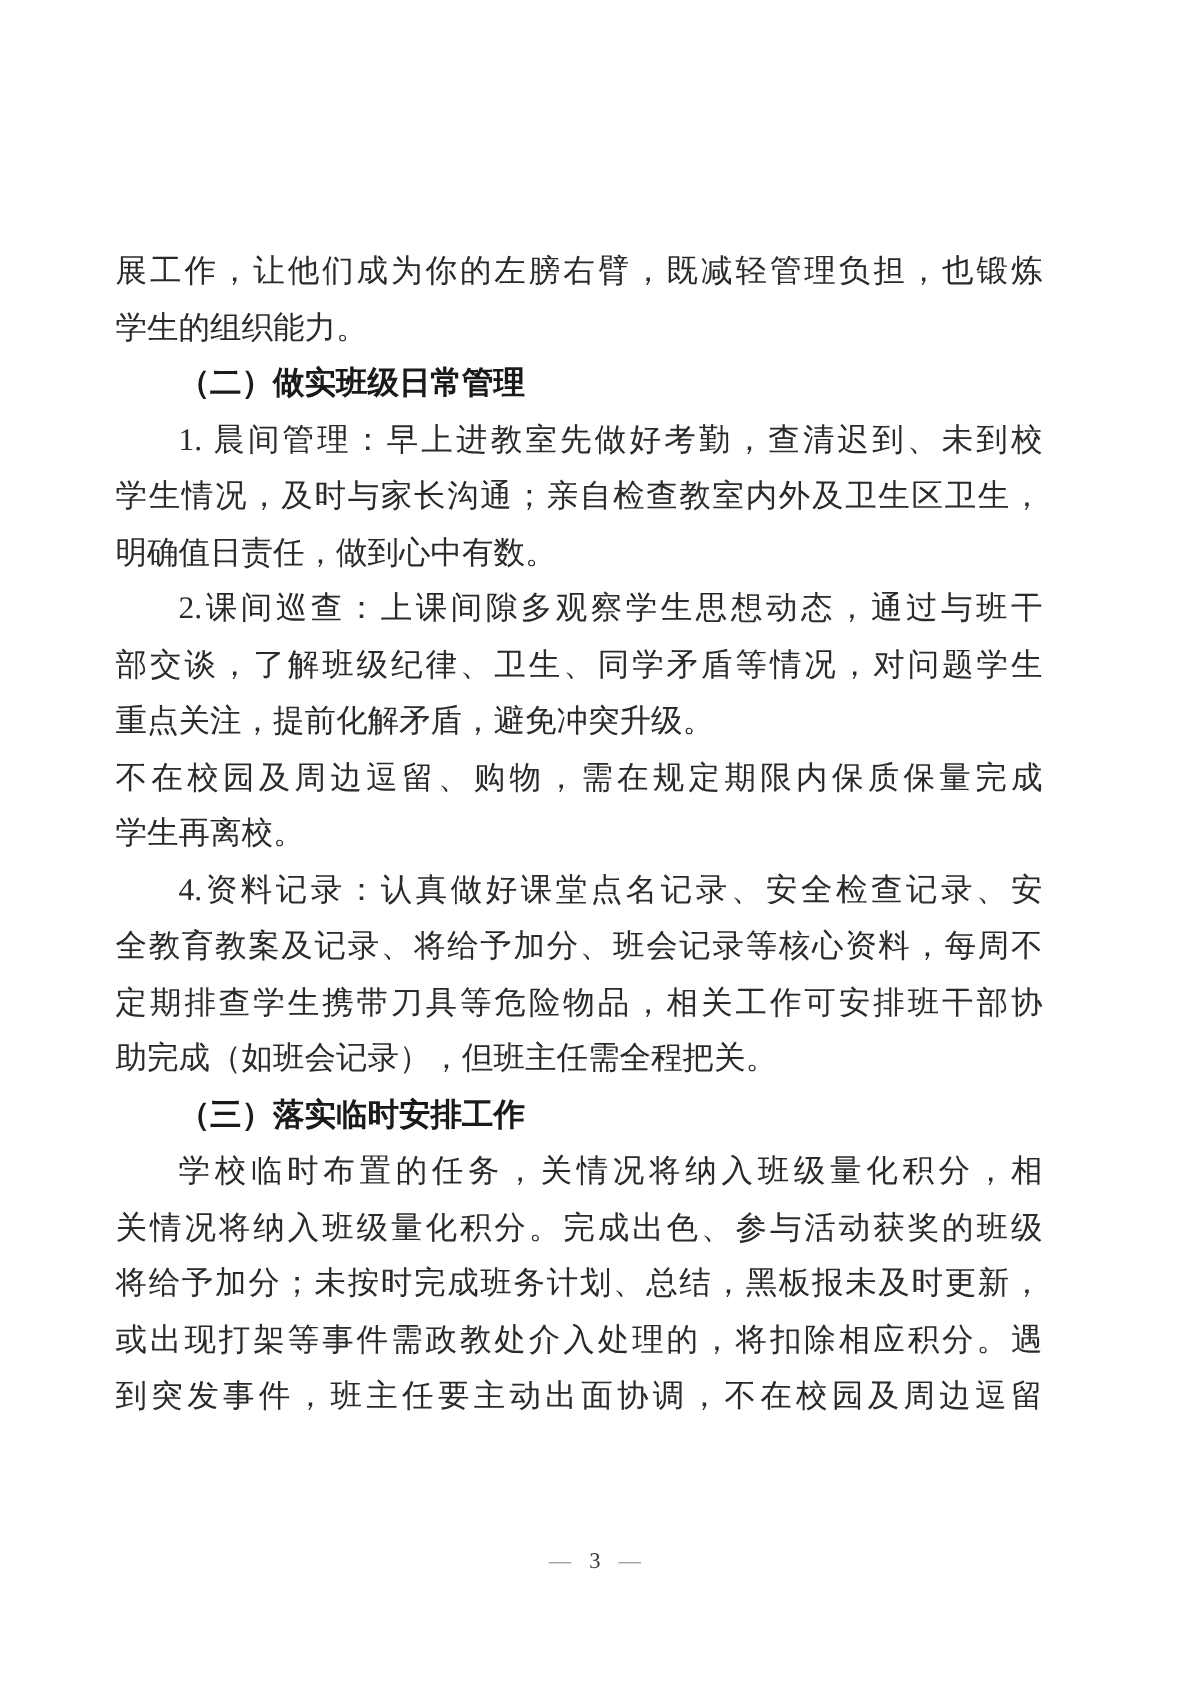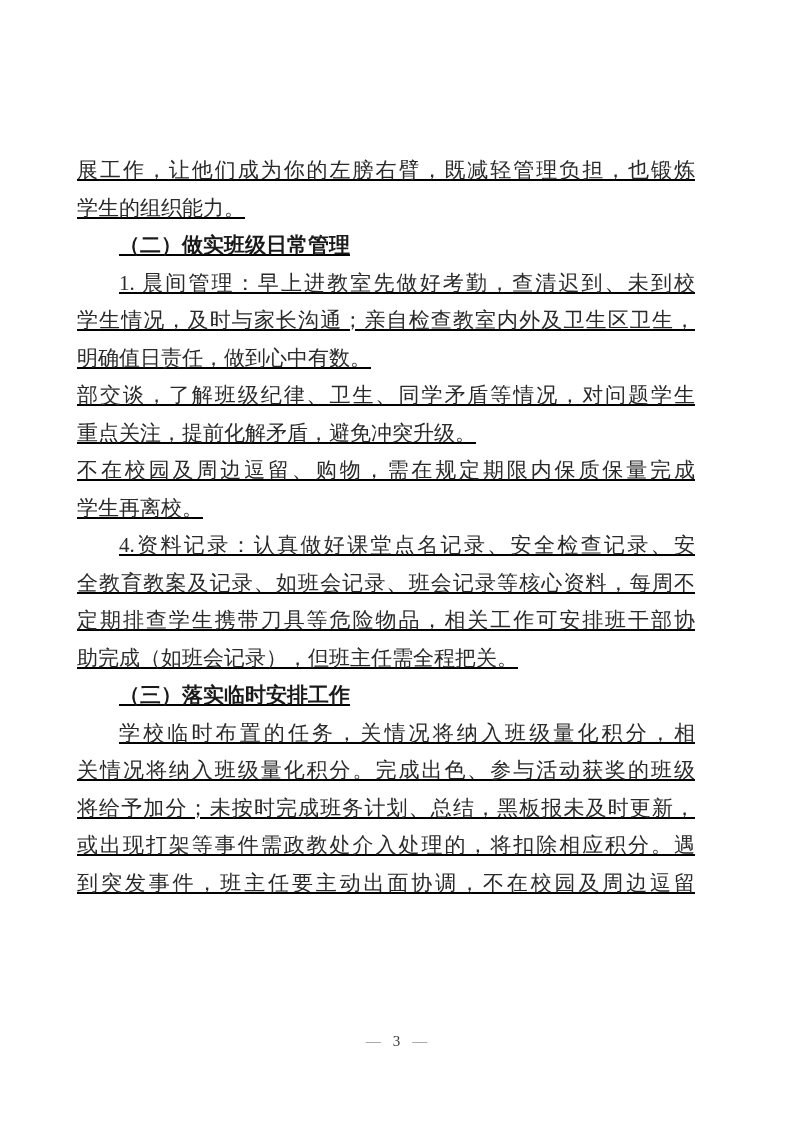--- a/index.html
+++ b/index.html
@@ -7,23 +7,22 @@
     width: 793px;
     height: 1122px;
     background: #ffffff;
     position: relative;
     overflow: hidden;
     font-family: "Liberation Serif", "DejaVu Serif", serif;
   }
   .doc-body {
     position: absolute;
     left: 77px;
-    top: 152px;
+    top: 162px;
     width: 618px;
-    text-decoration: underline;
   }
   .line {
     font-size: 21px;
     line-height: 37.5px;
     height: 37.5px;
     color: #2a2a2a;
     white-space: nowrap;
     font-weight: 400;
   }
   .line.justify {
@@ -60,26 +59,27 @@
 </head>
 <body>
 
 <div class="doc-body" id="doc-body">
     <div class="line justify">展工作，让他们成为你的左膀右臂，既减轻管理负担，也锻炼</div>
     <div class="line">学生的组织能力。</div>
     <div class="line indent heading">（二）做实班级日常管理</div>
     <div class="line justify indent">1. 晨间管理：早上进教室先做好考勤，查清迟到、未到校</div>
     <div class="line justify">学生情况，及时与家长沟通；亲自检查教室内外及卫生区卫生，</div>
     <div class="line">明确值日责任，做到心中有数。</div>
+    <div class="line justify indent">2.课间巡查：上课间隙多观察学生思想动态，通过与班干</div>
     <div class="line justify">部交谈，了解班级纪律、卫生、同学矛盾等情况，对问题学生</div>
     <div class="line">重点关注，提前化解矛盾，避免冲突升级。</div>
     <div class="line justify">不在校园及周边逗留、购物，需在规定期限内保质保量完成</div>
     <div class="line">学生再离校。</div>
     <div class="line justify indent">4.资料记录：认真做好课堂点名记录、安全检查记录、安</div>
-    <div class="line justify">全教育教案及记录、如班会记录、班会记录等核心资料，每周不</div>
+    <div class="line justify">全教育教案及记录、将给予加分、班会记录等核心资料，每周不</div>
     <div class="line justify">定期排查学生携带刀具等危险物品，相关工作可安排班干部协</div>
     <div class="line">助完成（如班会记录），但班主任需全程把关。</div>
     <div class="line indent heading">（三）落实临时安排工作</div>
     <div class="line justify indent">学校临时布置的任务，关情况将纳入班级量化积分，相</div>
     <div class="line justify">关情况将纳入班级量化积分。完成出色、参与活动获奖的班级</div>
     <div class="line justify">将给予加分；未按时完成班务计划、总结，黑板报未及时更新，</div>
     <div class="line justify">或出现打架等事件需政教处介入处理的，将扣除相应积分。遇</div>
     <div class="line justify">到突发事件，班主任要主动出面协调，不在校园及周边逗留</div>
   </div>
 

